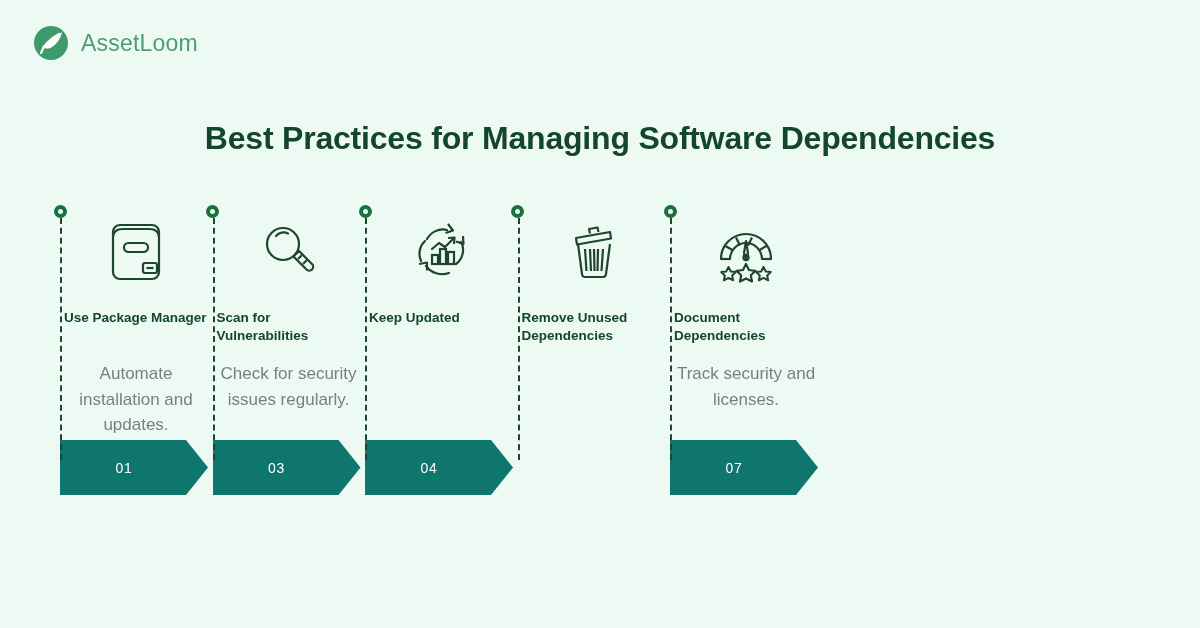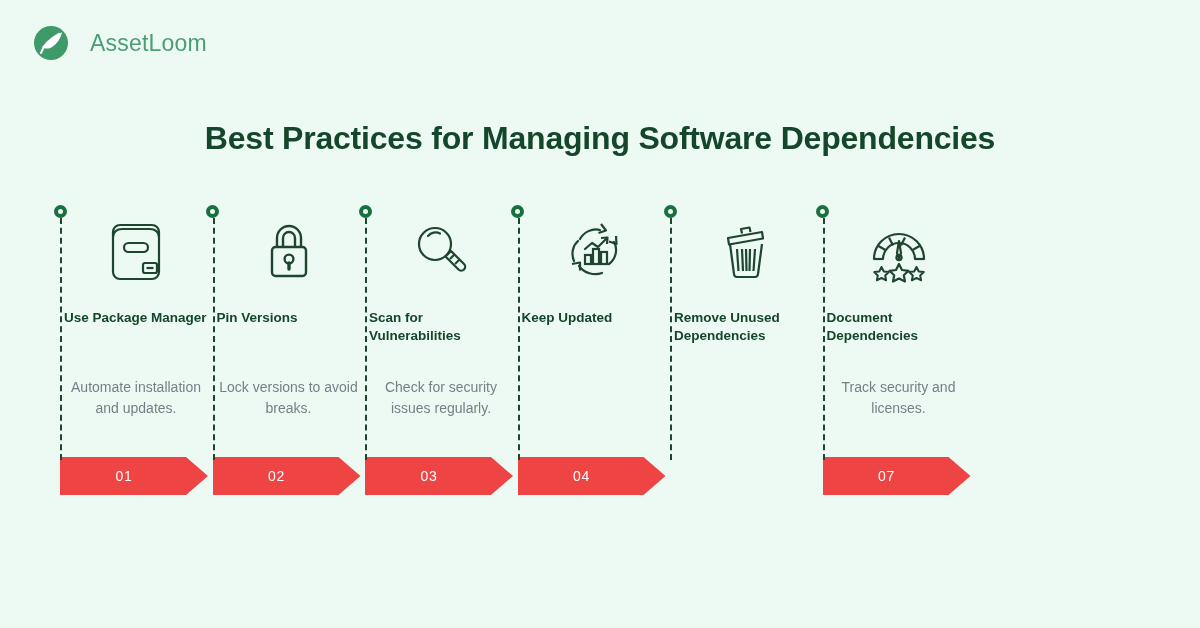--- a/index.html
+++ b/index.html
@@ -15,21 +15,21 @@
     position: relative;
   }
 
   
   .brand {
     position: absolute;
     left: 32px;
     top: 24px;
     display: flex;
     align-items: center;
-    gap: 20px;
+    gap: 11px;
   }
   .brand-mark {
     width: 38px;
     height: 38px;
     flex: 0 0 38px;
   }
   .brand-name {
     font-size: 23px;
     font-weight: 400;
     color: #4c9d74;
@@ -114,36 +114,36 @@
     text-align: left;
     font-size: 13.5px;
     font-weight: bold;
     line-height: 1.32;
     color: #13462a;
   }
   
   .col-desc {
     position: absolute;
     left: 4px;
-    top: 172px;
+    top: 156px;
     width: 144px;
     text-align: center;
-    font-size: 14px;
+    font-size: 17px;
     line-height: 1.5;
     color: #767f86;
   }
 
   
   .badge {
     position: absolute;
     left: 0px;
     bottom: 0px;
     width: 148px;
-    height: 38px;
-    background: #ef4444;
+    height: 55px;
+    background: #0f766e;
     clip-path: polygon(0 0, 126px 0, 148px 50%, 126px 100%, 0 100%);
     display: flex;
     align-items: center;
     justify-content: center;
   }
   .badge-num {
     font-size: 14px;
     color: #ffffff;
     letter-spacing: 0.6px;
     margin-right: 20px;
@@ -179,38 +179,20 @@
         <line x1="41.5" y1="49" x2="48.5" y2="49"></line>
       </svg>
     </div>
     <div class="col-title">Use Package Manager</div>
     <div class="col-desc">Automate installation and updates.</div>
     <div class="badge">
       <span class="badge-num">01</span>
     </div>
   </div>
 
-  <div class="col">
-    <span class="dot"></span>
-    <span class="dash"></span>
-    <div class="icon-wrap">
-      <svg width="62" height="66" viewBox="0 0 62 66" fill="none" stroke="#1f4430" stroke-width="2.4">
-        <path d="M19 28 V19 C19 12.4 24.4 7 31 7 C37.6 7 43 12.4 43 19 V28"></path>
-        <path d="M25 28 V19 C25 15.7 27.7 13 31 13 C34.3 13 37 15.7 37 19 V28"></path>
-        <rect x="14" y="28" width="34" height="29" rx="3.5"></rect>
-        <circle cx="31" cy="40" r="4.4"></circle>
-        <path d="M31 44 L31 50" stroke-linecap="round" stroke-width="3.4"></path>
-      </svg>
-    </div>
-    <div class="col-title">Pin Versions</div>
-    <div class="col-desc">Lock versions to avoid breaks.</div>
-    <div class="badge">
-      <span class="badge-num">02</span>
-    </div>
-  </div>
 
   <div class="col">
     <span class="dot"></span>
     <span class="dash"></span>
     <div class="icon-wrap">
       <svg width="64" height="66" viewBox="0 0 64 66" fill="none" stroke="#1f4430" stroke-width="2.2">
         <circle cx="26" cy="25" r="16"></circle>
         <path d="M19 17 C22 13.5 27 12.5 31 14.5" stroke-linecap="round"></path>
         <path d="M37.5 36.5 L42 32 L55 45 C56.5 46.5 56.5 49 55 50.5 C53.5 52 51 52 49.5 50.5 L36.5 37.5" stroke-linejoin="round"></path>
         <line x1="41" y1="40" x2="45.5" y2="35.5"></line>

